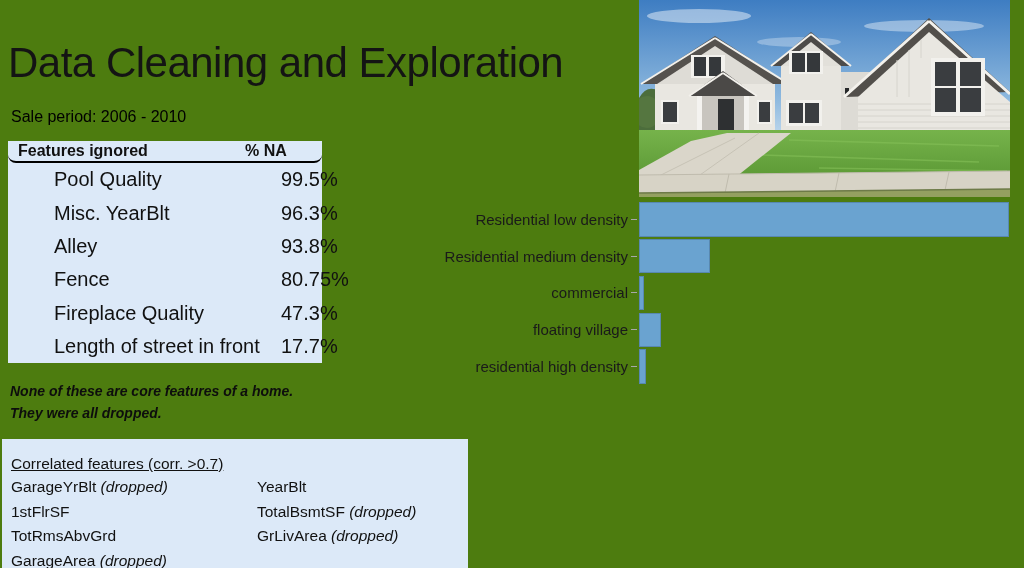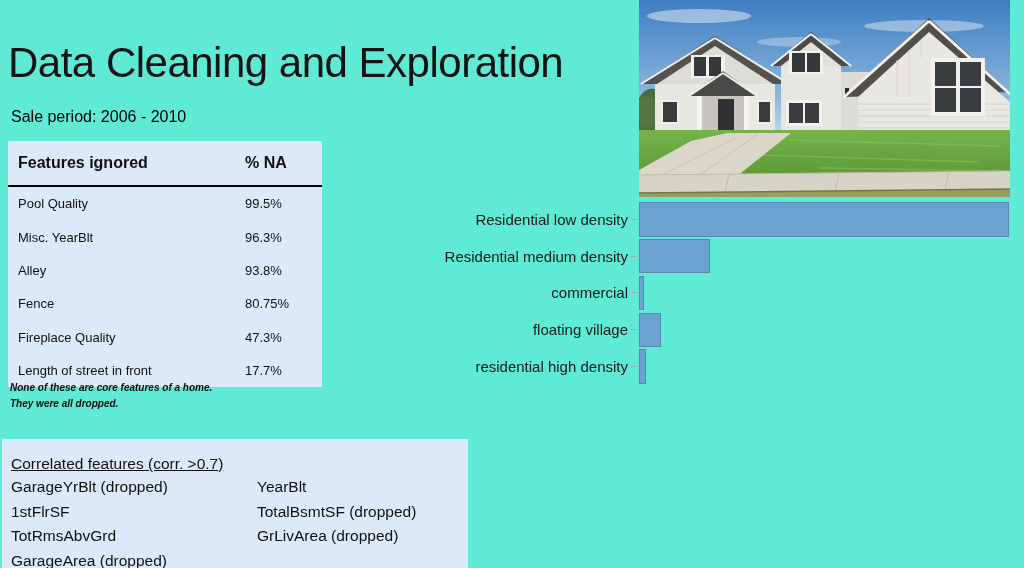--- a/index.html
+++ b/index.html
@@ -1,39 +1,39 @@
 <!DOCTYPE html>
 <html><head>
 <meta charset="utf-8">
 <style>
   html,body{margin:0;padding:0;background:#9a9a9a;}
   .slide{
-    position:relative;width:1024px;height:568px;background:#5eead4;overflow:hidden;
+    position:relative;width:1024px;height:568px;background:#4d7c0f;overflow:hidden;
     font-family:"Liberation Sans",sans-serif;color:#111;
   }
   
   .title{position:absolute;left:8px;top:40px;font-size:42px;font-weight:300;
          letter-spacing:-0.5px;color:#141414;white-space:nowrap;line-height:1.1;}
   .subtitle{position:absolute;left:11px;top:108px;font-size:16px;color:#000;}
 
   
   .na-table{position:absolute;left:8px;top:141px;width:314px;}
-  .na-header{display:grid;grid-template-columns:227px 1fr;align-items:center;height:46px;
-             padding-left:10px;font-weight:bold;font-size:16px;border-bottom:2px solid #000;box-sizing:border-box;}
+  .na-header{display:grid;grid-template-columns:227px 1fr;align-items:center;height:22px;
+             padding-left:10px;font-weight:bold;font-size:16px;border-bottom:2px solid #000;box-sizing:border-box;border-radius:8px;}
   .na-row{display:grid;grid-template-columns:227px 1fr;align-items:center;height:33.4px;
-          padding-left:10px;font-size:13px;}
-  .note{position:absolute;left:10px;top:380px;font-size:10px;font-style:italic;font-weight:bold;
+          padding-left:10px;font-size:20px;margin-left:36px;}
+  .note{position:absolute;left:10px;top:380px;font-size:14px;font-style:italic;font-weight:bold;
         line-height:1.6;color:#0d0d0d;}
 
   
   .corr-box{position:absolute;left:2px;top:439px;width:466px;box-sizing:border-box;
             padding:14px 0 4px 9px;font-size:15.5px;}
   .corr-heading{text-decoration:underline;line-height:22px;}
   .corr-row{display:grid;grid-template-columns:246px 1fr;line-height:24.5px;}
-  .ital{}
+  .ital{font-style:italic;}
 
   
   .chart{position:absolute;left:0;top:201px;width:1012px;}
   .chart-row{display:flex;align-items:center;height:36.8px;}
   .bar-label{width:628px;text-align:right;font-size:15px;color:#1a1a1a;white-space:nowrap;flex:none;}
   .tick{width:6px;height:1px;background:#a8a8a8;margin-left:3px;flex:none;}
   .bar{height:34.5px;border:1px solid #5888b0;box-sizing:border-box;margin-left:2px;flex:none;}
 
   
   .photo{position:absolute;left:639px;top:0;width:371px;height:197px;}

